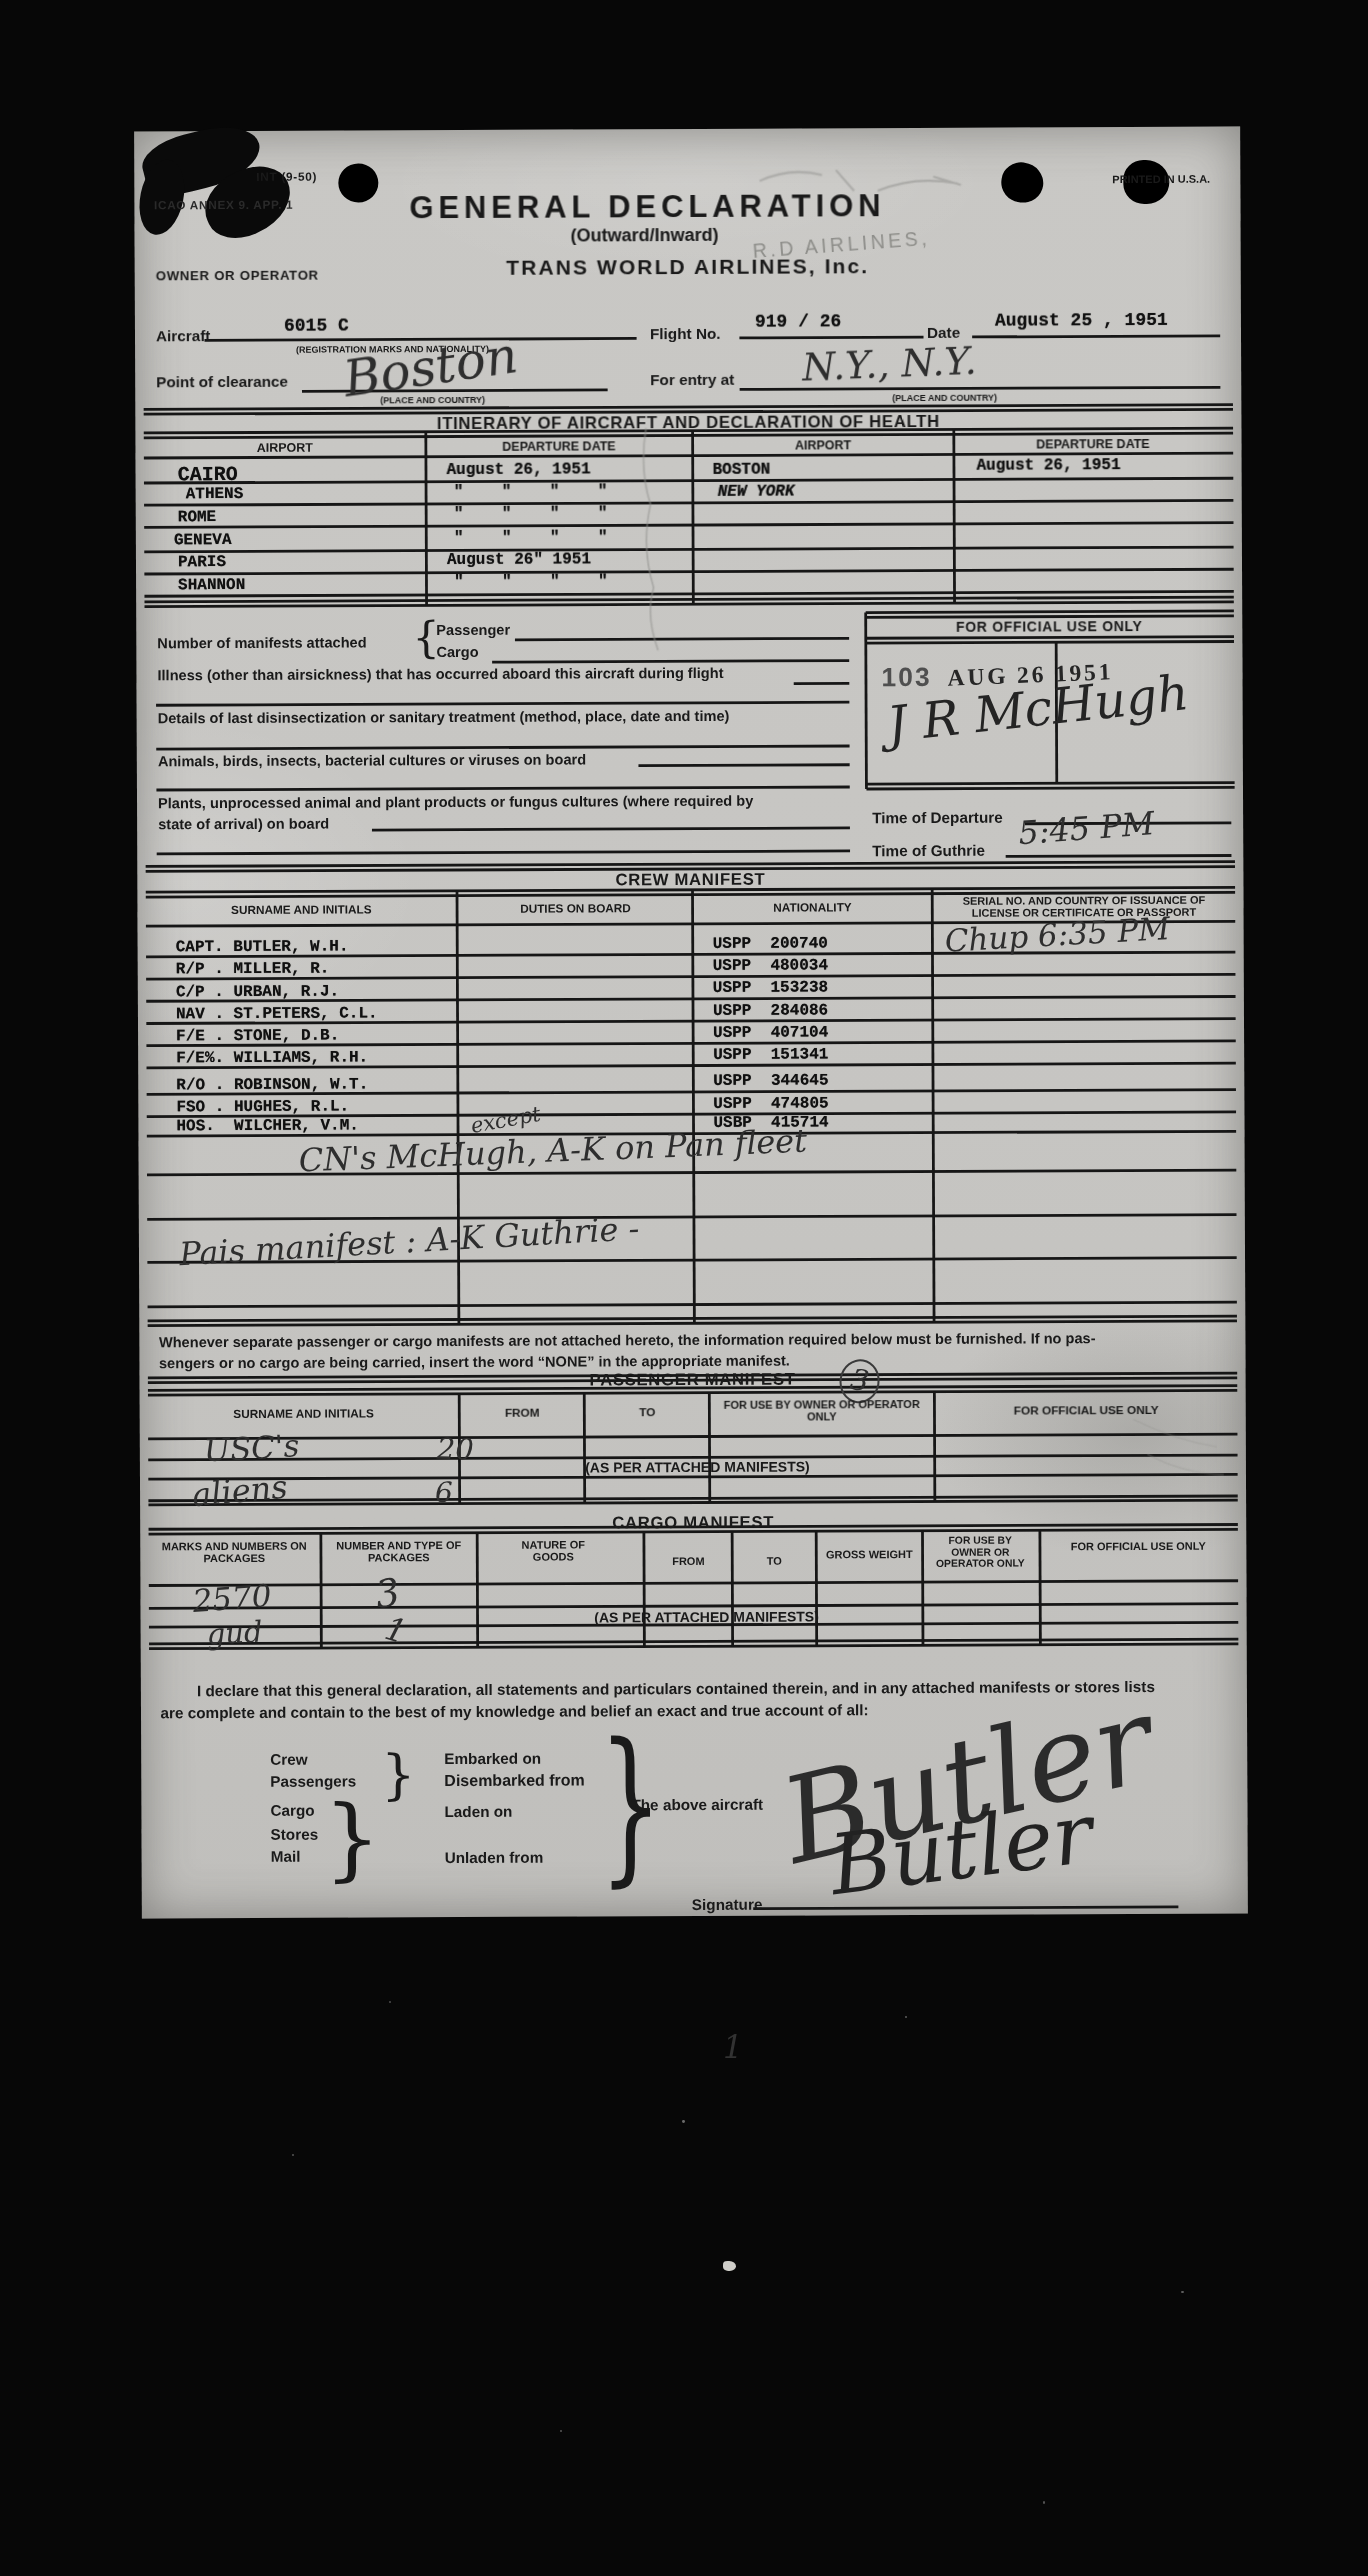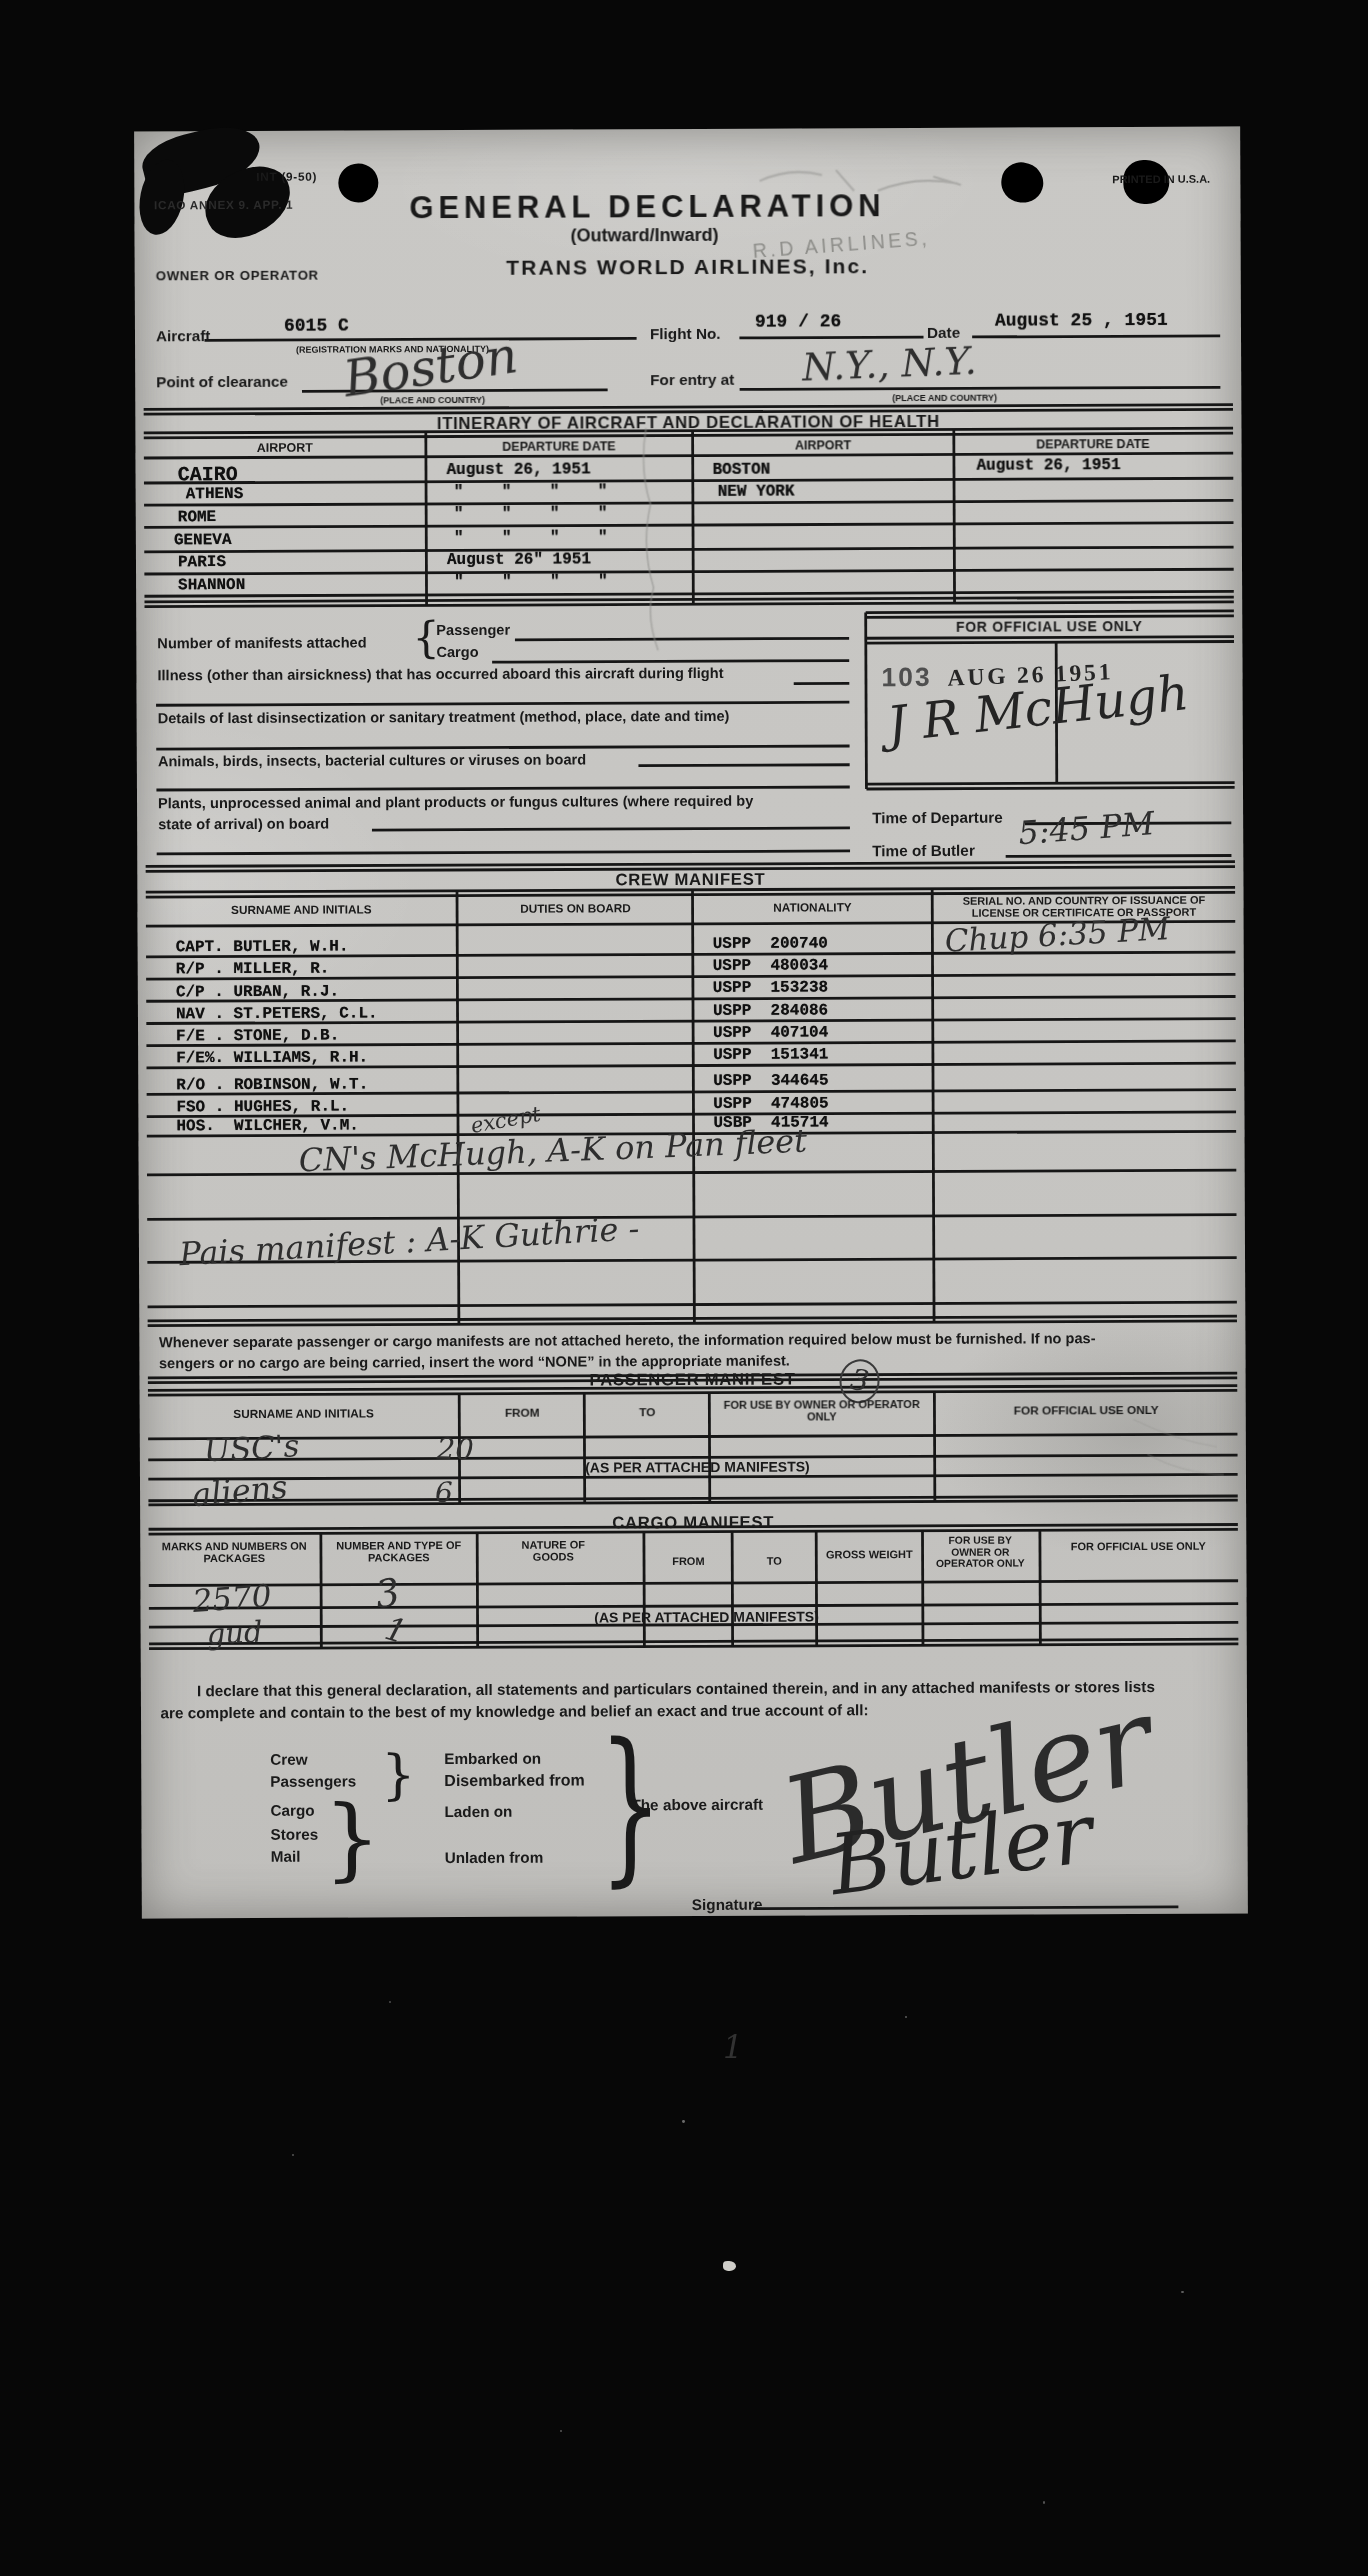--- a/index.html
+++ b/index.html
@@ -176,21 +176,21 @@
   <div class="t c" style="left:8.3px;top:310px;width:282px;font-size:12.5px;">AIRPORT</div>
   <div class="t c" style="left:290px;top:310px;width:267px;font-size:12.5px;">DEPARTURE DATE</div>
   <div class="t c" style="left:557px;top:310px;width:261px;font-size:12.5px;">AIRPORT</div>
   <div class="t c" style="left:818px;top:310px;width:279px;font-size:12.5px;">DEPARTURE DATE</div>
   <div class="m" style="left:42px;top:332px;font-size:20px;">CAIRO</div>
   <div class="m" style="left:311px;top:331px;font-size:16px;">August 26, 1951</div>
   <div class="m" style="left:577px;top:332px;font-size:16px;">BOSTON</div>
   <div class="m" style="left:841px;top:329px;font-size:16px;">August 26, 1951</div>
   <div class="m" style="left:50px;top:354px;font-size:16px;">ATHENS</div>
   <div class="m" style="left:318px;top:353px;font-size:16px;">"    "    "    "</div>
-  <div class="m" style="left:582px;top:354px;font-size:16px;">NEW YORK</div>
+  <div class="m" style="left:582px;top:354px;font-size:16px;font-style:italic;">NEW YORK</div>
   <div class="m" style="left:42px;top:377px;font-size:16px;">ROME</div>
   <div class="m" style="left:318px;top:375px;font-size:16px;">"    "    "    "</div>
   <div class="m" style="left:38px;top:400px;font-size:16px;">GENEVA</div>
   <div class="m" style="left:318px;top:399px;font-size:16px;">"    "    "    "</div>
   <div class="m" style="left:42px;top:422px;font-size:16px;">PARIS</div>
   <div class="m" style="left:311px;top:421px;font-size:16px;">August 26" 1951</div>
   <div class="m" style="left:42px;top:445px;font-size:16px;">SHANNON</div>
   <div class="m" style="left:318px;top:443px;font-size:16px;">"    "    "    "</div>
 
   <div class="t" style="left:21px;top:504px;font-size:14.6px;">Number of manifests attached</div>
@@ -201,21 +201,21 @@
   <div class="t" style="left:21px;top:579px;font-size:14.6px;">Details of last disinsectization or sanitary treatment (method, place, date and time)</div>
   <div class="t" style="left:21px;top:622px;font-size:14.6px;">Animals, birds, insects, bacterial cultures or viruses on board</div>
   <div class="t" style="left:21px;top:664px;font-size:14.6px;">Plants, unprocessed animal and plant products or fungus cultures (where required by</div>
   <div class="t" style="left:21px;top:685px;font-size:14.6px;">state of arrival) on board</div>
 
   <div class="t c" style="left:729px;top:492px;width:368px;font-size:14px;letter-spacing:0.7px;">FOR OFFICIAL USE ONLY</div>
   <div class="t" style="left:745px;top:535px;font-size:26.4px;letter-spacing:2.1px;color:#4f4f4f;">103</div>
   <div class="t" style="left:811px;top:534px;font-size:23.6px;letter-spacing:2.8px;color:#262626;transform:rotate(-2deg);font-family:'Liberation Serif',serif;">AUG 26 1951</div>
   <div class="h" style="left:750px;top:553px;font-size:49px;transform:rotate(-6deg);color:#242424;">J R McHugh</div>
   <div class="t" style="left:735px;top:681px;font-size:15.3px;">Time of Departure</div>
-  <div class="t" style="left:735px;top:714px;font-size:15.3px;">Time of Butler</div>
+  <div class="t" style="left:735px;top:714px;font-size:15.3px;">Time of Guthrie</div>
   <div class="h" style="left:881px;top:682px;font-size:32px;transform:rotate(-4deg);">5:45 PM</div>
 
   <div class="t c" style="left:0;right:0;top:742px;font-size:16.7px;letter-spacing:0.7px;">CREW MANIFEST</div>
   <div class="t c" style="left:8.3px;top:773px;width:311px;font-size:11.8px;">SURNAME AND INITIALS</div>
   <div class="t c" style="left:320px;top:773px;width:236px;font-size:11.8px;">DUTIES ON BOARD</div>
   <div class="t c" style="left:555px;top:773px;width:240px;font-size:11.8px;">NATIONALITY</div>
   <div class="t c wrap" style="left:802px;top:767px;width:289px;font-size:11px;">SERIAL NO. AND COUNTRY OF ISSUANCE OF LICENSE OR CERTIFICATE OR PASSPORT</div>
   <div class="m" style="left:38px;top:807px;font-size:16px;">CAPT. BUTLER, W.H.</div>
   <div class="m" style="left:575px;top:806px;font-size:16px;">USPP  200740</div>
   <div class="h" style="left:807px;top:789px;font-size:31px;transform:rotate(-3deg);">Chup 6:35 PM</div>

